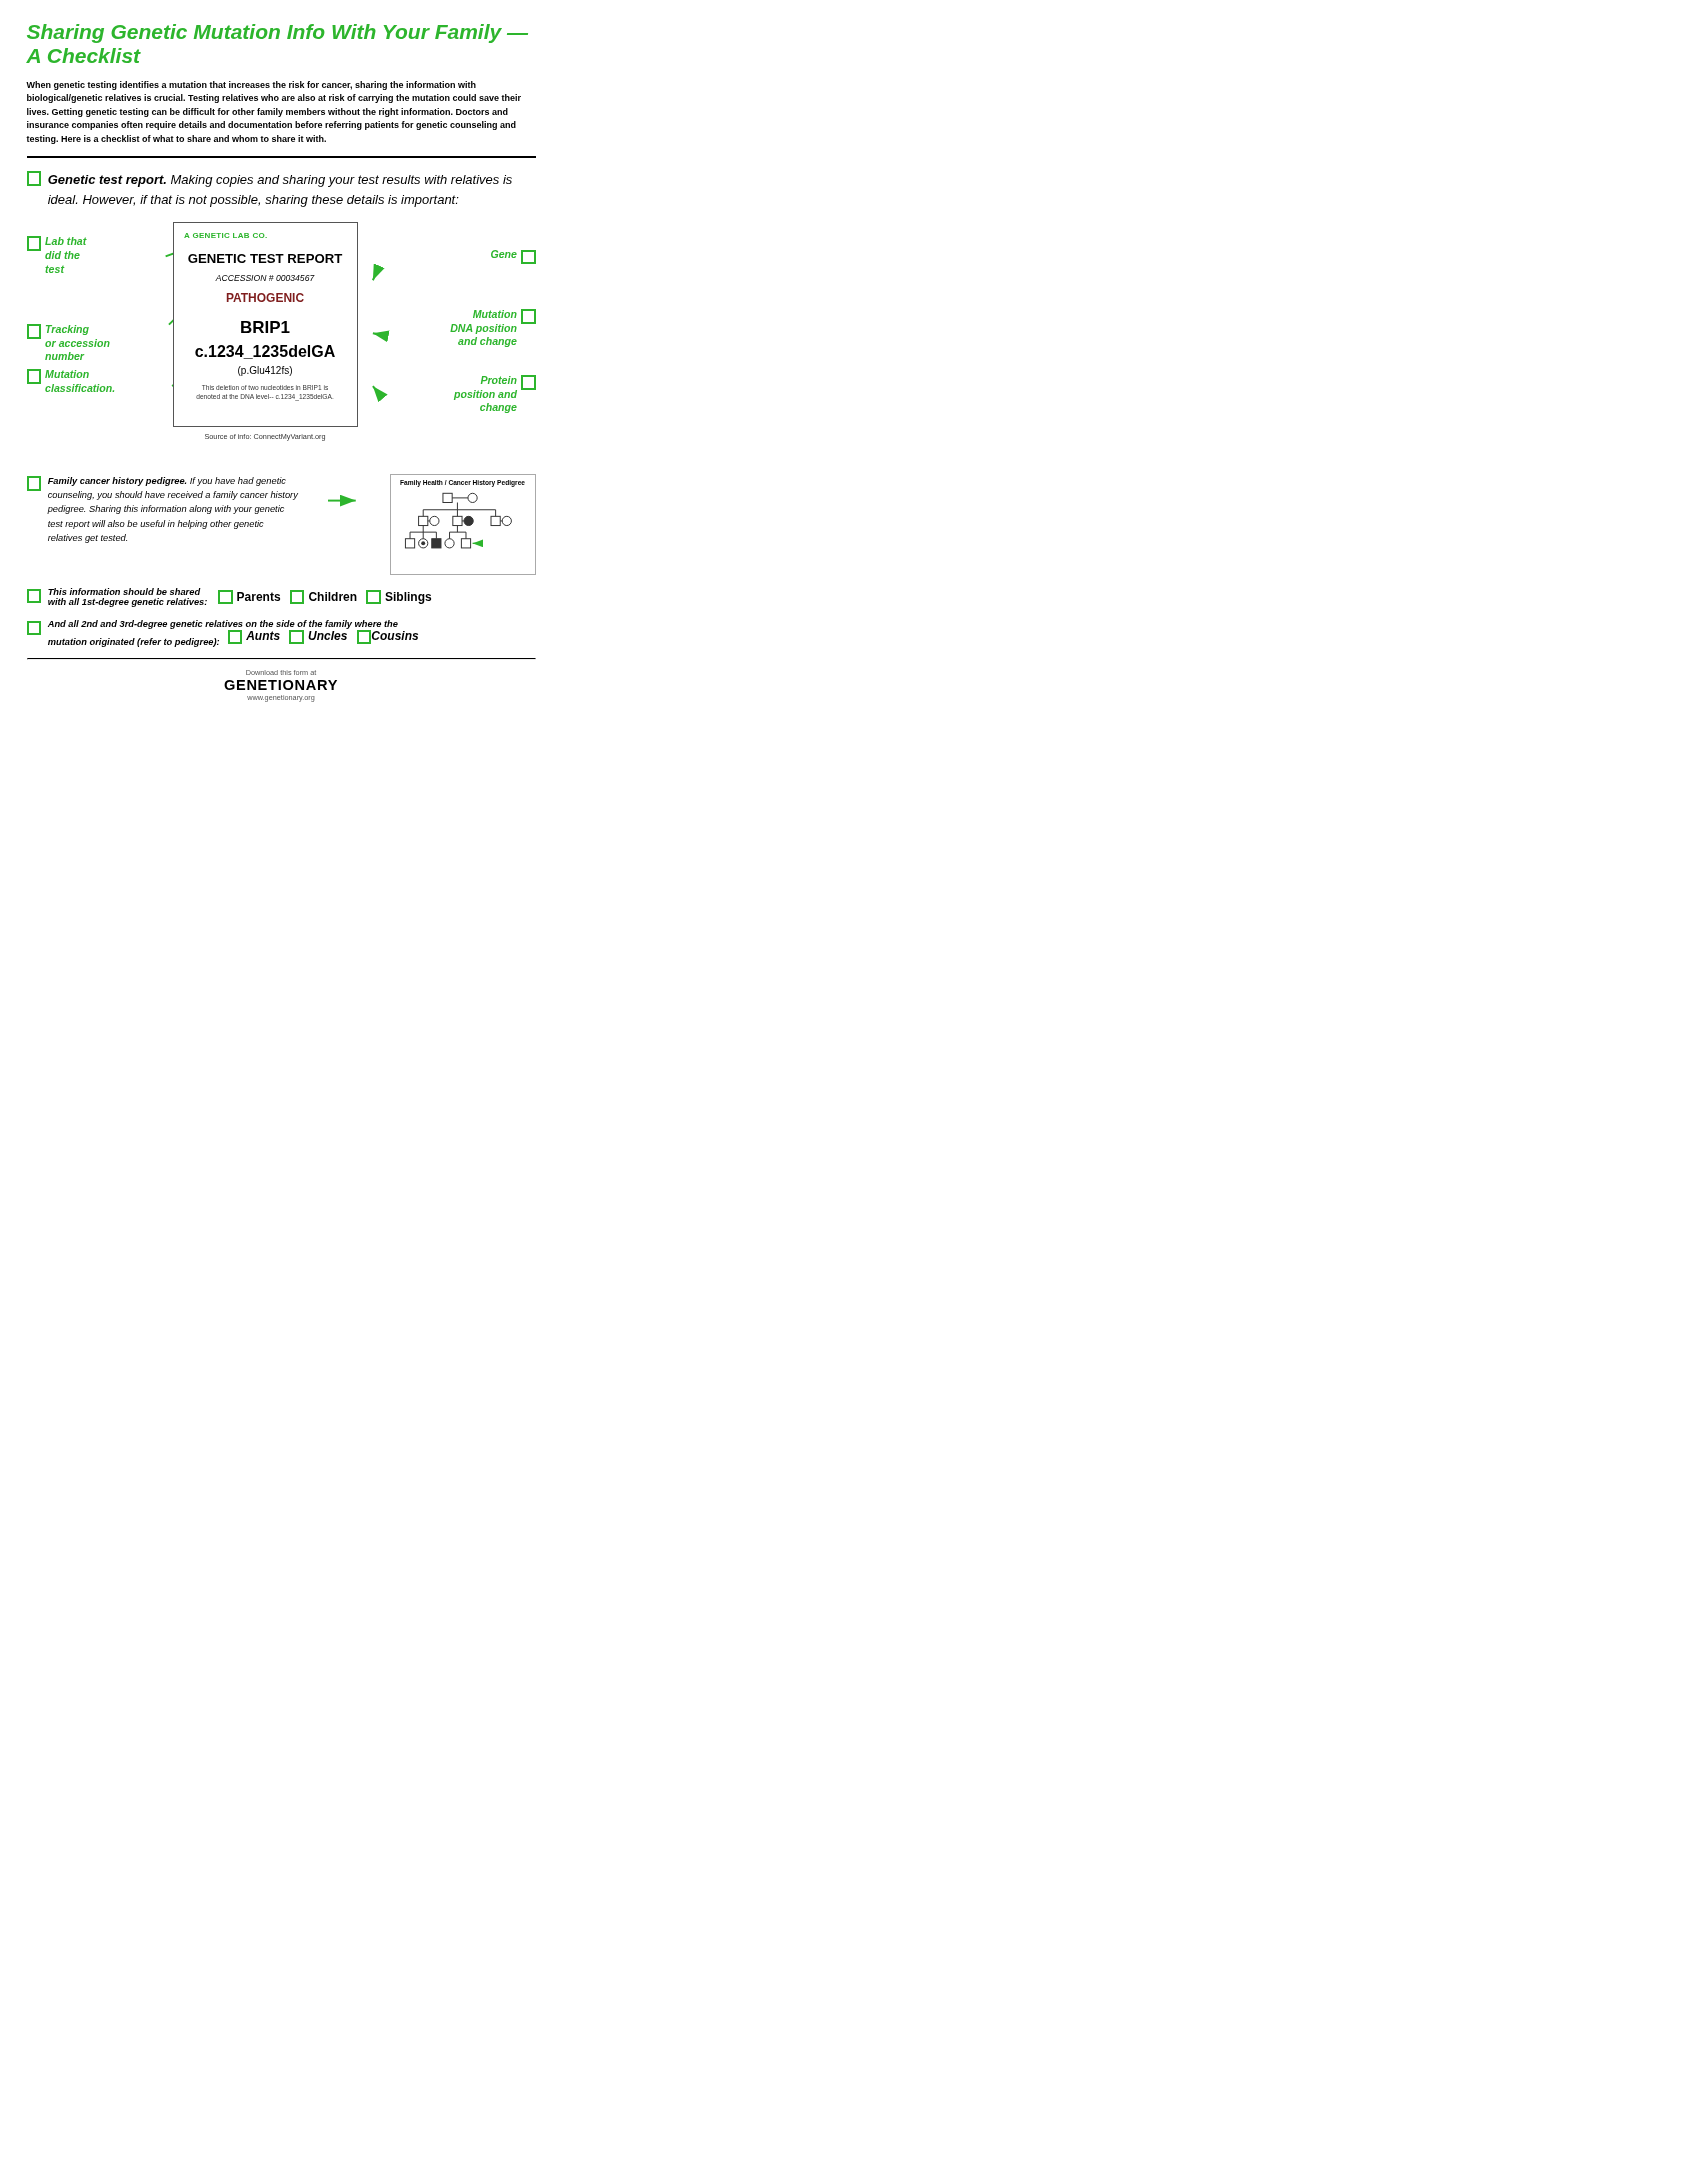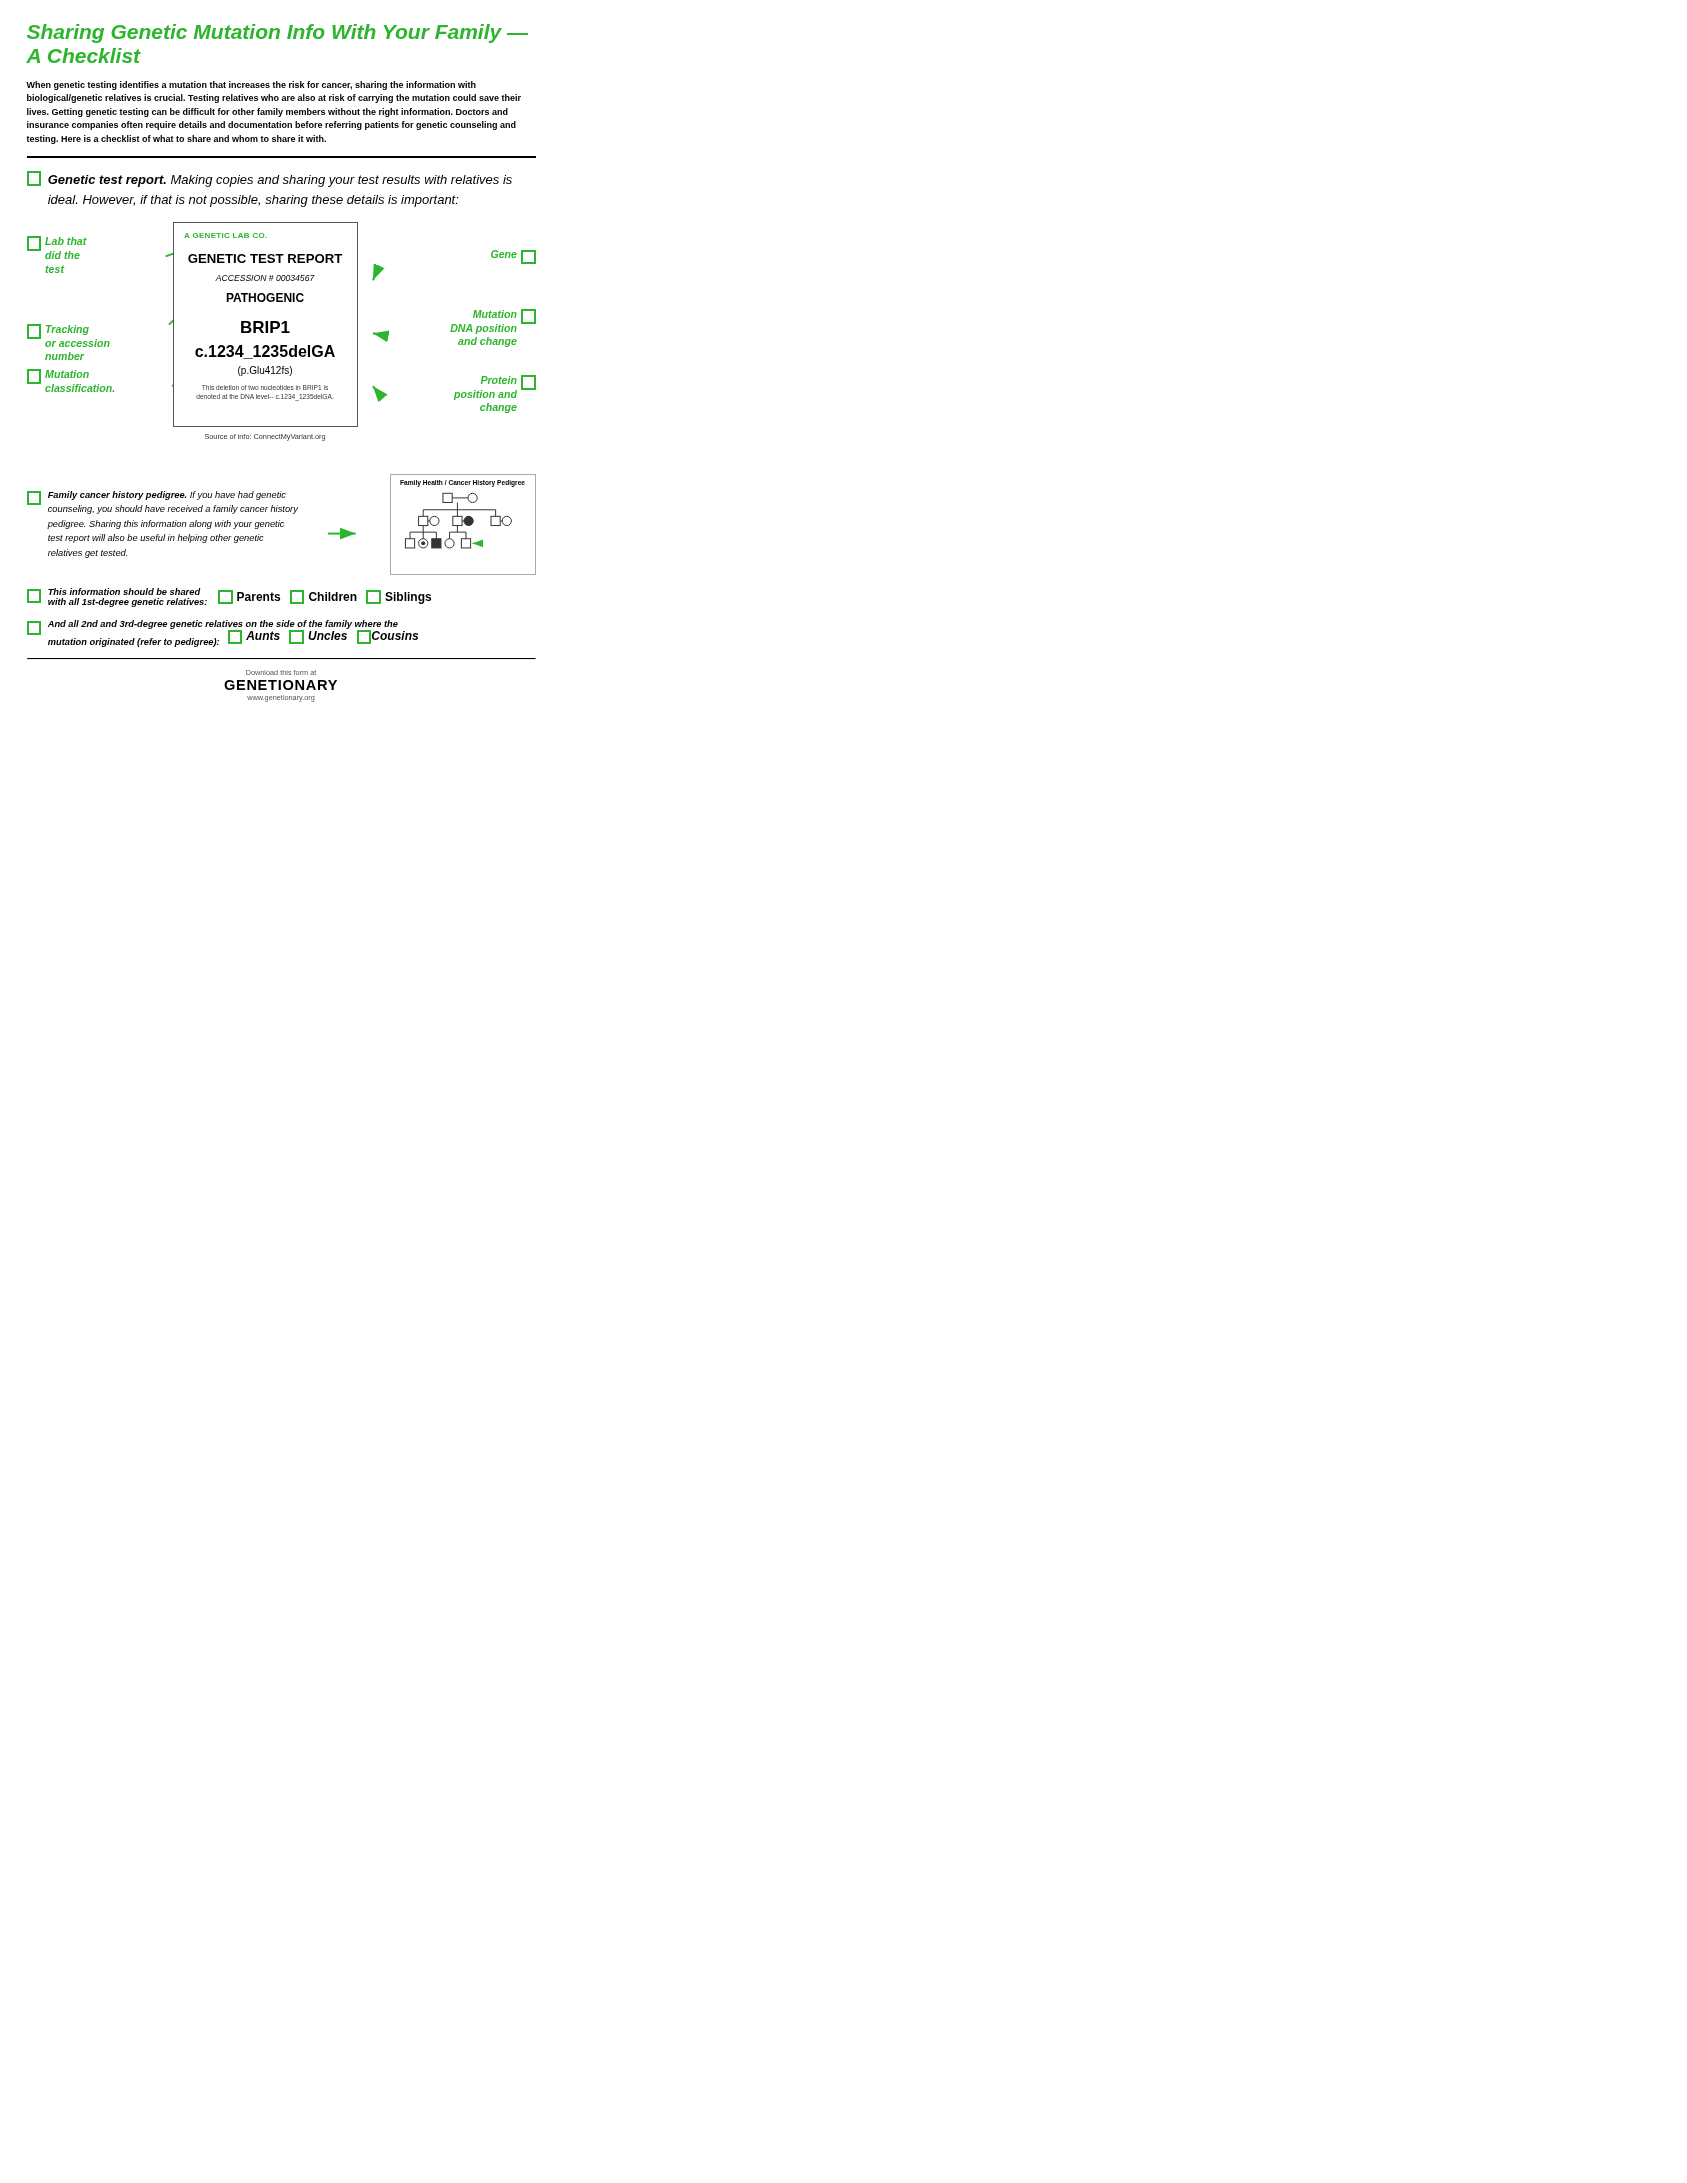--- a/index.html
+++ b/index.html
@@ -87,21 +87,21 @@
       font-weight: 900;
       text-align: center;
       line-height: 1.2;
     }
     .report-accession {
       font-style: italic;
       font-size: 8.6px;
       margin-top: 4px;
     }
     .report-pathogenic {
-      color: #000000;
+      color: #7f1d1d;
       font-weight: 900;
       font-size: 12px;
       margin-top: 5.3px;
     }
     .report-gene {
       font-weight: 900;
       font-size: 17px;
       margin-top: 11px;
     }
     .report-mutation {
@@ -164,21 +164,21 @@
       top: 0; left: 0;
       width: 100%;
       height: 100%;
       pointer-events: none;
     }
 
     
     .pedigree-section {
       display: flex;
       gap: 29px;
-      align-items: center;
+      align-items: flex-start;
       margin-bottom: 12px;
     }
     .pedigree-text {
       flex: 1;
       font-size: 9.3px;
       font-style: italic;
       line-height: 1.55;
     }
     .pedigree-box {
       width: 146px;

